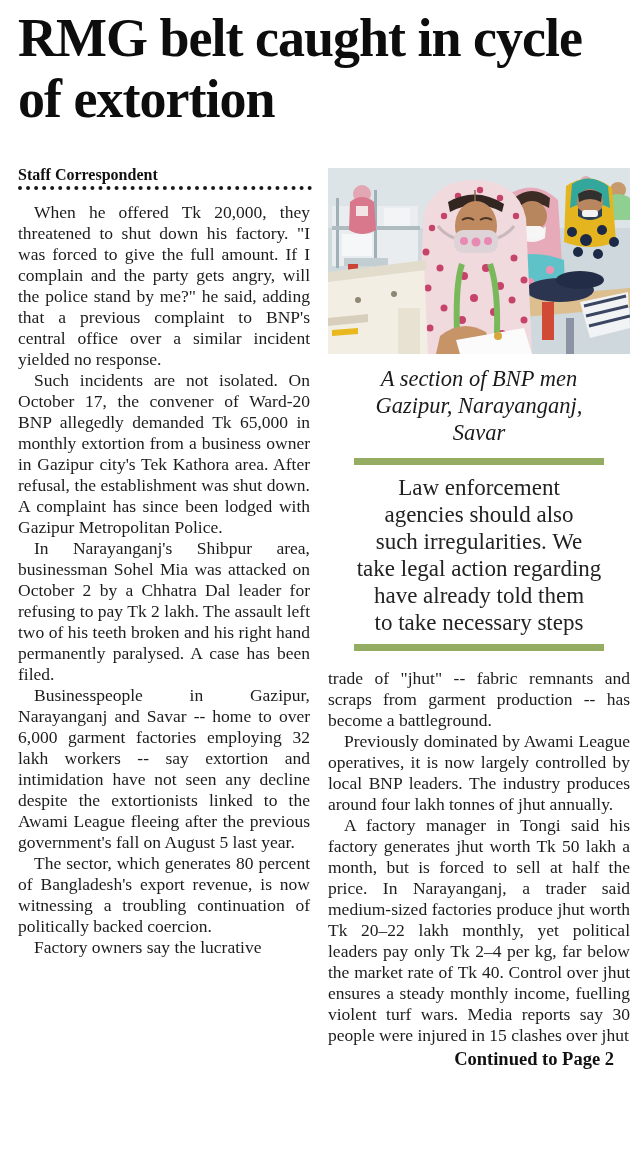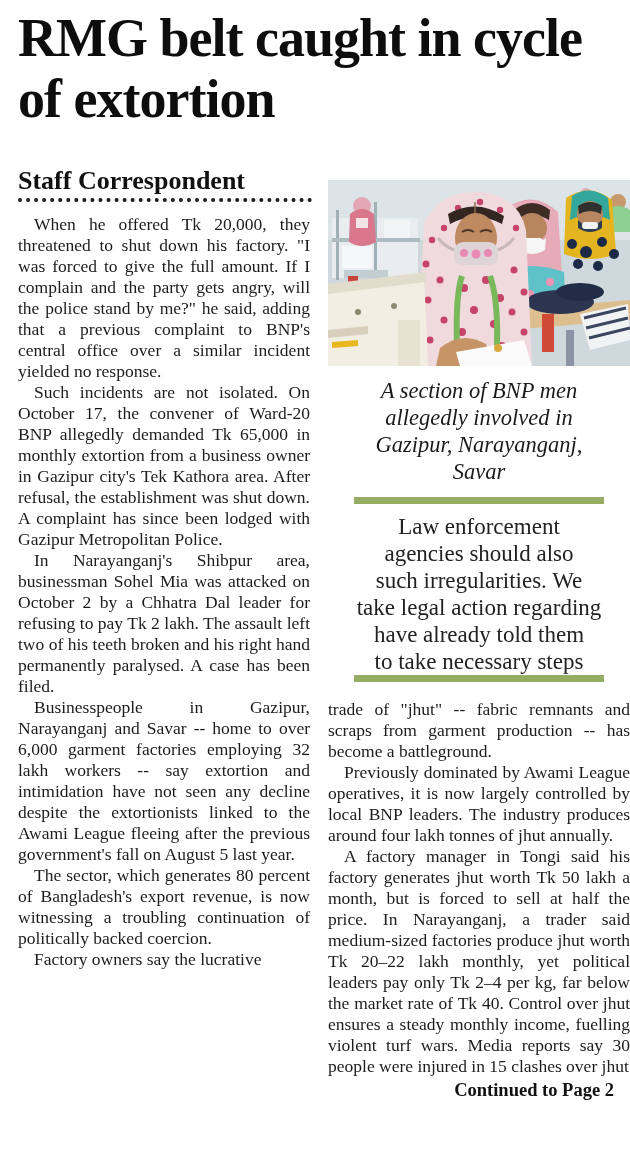--- a/index.html
+++ b/index.html
@@ -7,21 +7,21 @@
     width:630px;height:1152px;background:#ffffff;overflow:hidden;
     font-family:"Liberation Serif","DejaVu Serif",serif;color:#1c1c1c;
   }
   .page{box-sizing:border-box;width:630px;height:1152px;padding:8px 0 0 18px;position:relative;}
 
   .headline{
     margin:0;width:600px;
     font-size:54px;line-height:61px;font-weight:700;color:#0d0d0d;
     letter-spacing:-1px;
   }
-  .byline{margin-top:36px;font-size:26px;font-weight:700;color:#111;}
+  .byline{margin-top:36px;font-size:16px;font-weight:700;color:#111;}
   .dotted-rule{
     width:294px;height:0;margin-top:2px;
     border-bottom:4px dotted #1b1b1b;
   }
 
   .columns{display:flex;margin-top:12px;}
   .col-left{width:292px;}
   .col-right{width:302px;margin-left:18px;margin-top:-34px;}
 
   .body-text p{
@@ -33,21 +33,21 @@
   .photo-figure{margin:0;font-style:italic;}
   .photo-box{width:302px;height:186px;display:block;}
   .photo-caption{
     margin:11px auto 0;width:280px;text-align:center;
     font-size:22.5px;line-height:27px;color:#1b1b1b;
   }
 
   .pullquote{margin-top:12px;}
   .green-bar{width:250px;height:7px;margin:0 auto;background:#94ad62;}
   .quote-text{
-    padding:9px 0 0;text-align:center;
+    padding:9px 0 8px;text-align:center;
     font-size:23px;line-height:27px;color:#222;
   }
   .quote-line{display:block;}
 
   .col-right .body-text{margin-top:17px;}
   .continued{
     margin-top:3px;padding-right:16px;text-align:right;
     font-size:18.5px;font-weight:700;color:#111;
   }
 </style>
@@ -191,21 +191,20 @@
           <rect x="70" y="140" width="22" height="46" fill="#e8e2d2"></rect>
           <path d="M0,150 L40,146 L40,154 L0,158 Z" fill="#d7cfbb"></path>
           <path d="M4,162 L30,160 L30,166 L4,168 Z" fill="#e8b81e"></path>
 
           <path d="M112,168 Q134,150 158,164 L166,186 L108,186 Z" fill="#c79468"></path>
           <path d="M128,172 L196,160 L204,186 L132,186 Z" fill="#fbfbfb"></path>
           <circle cx="170" cy="168" r="4" fill="#d8a83c"></circle>
         </svg>
         <figcaption class="photo-caption">
           <span class="quote-line">A section of BNP men</span>
-          <span class="quote-line">allegedly involved in</span>
           <span class="quote-line">Gazipur, Narayanganj,</span>
           <span class="quote-line">Savar</span>
         </figcaption>
       </figure>
 
       <div class="pullquote">
         <div class="green-bar"></div>
         <div class="quote-text">
           <span class="quote-line">Law enforcement</span>
           <span class="quote-line">agencies should also</span>

